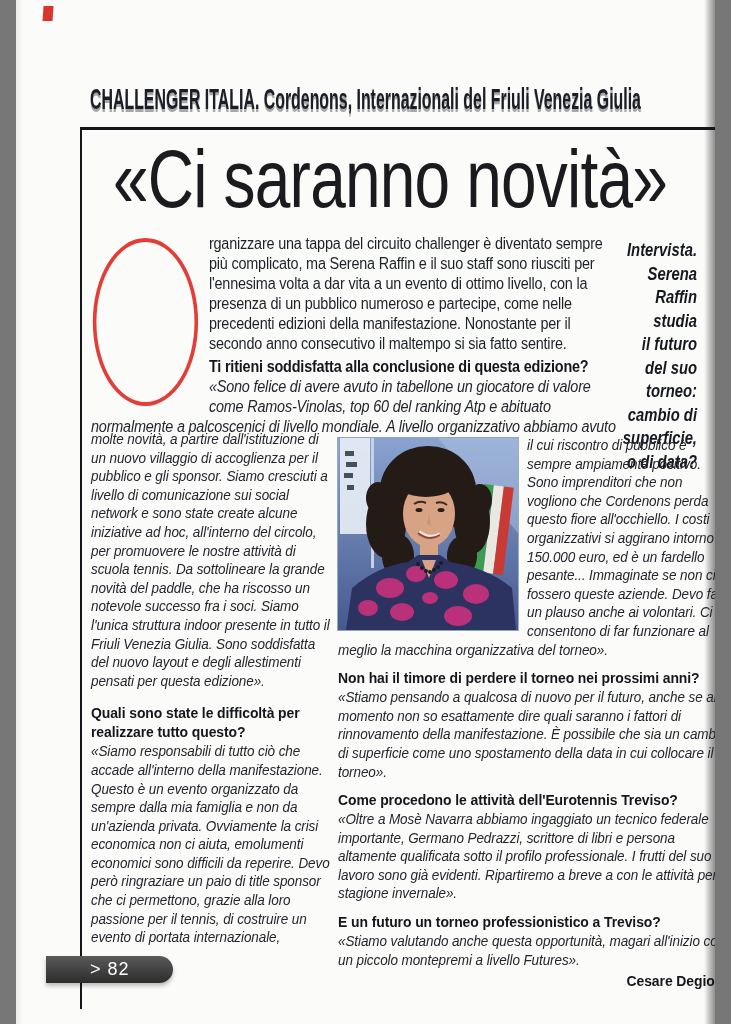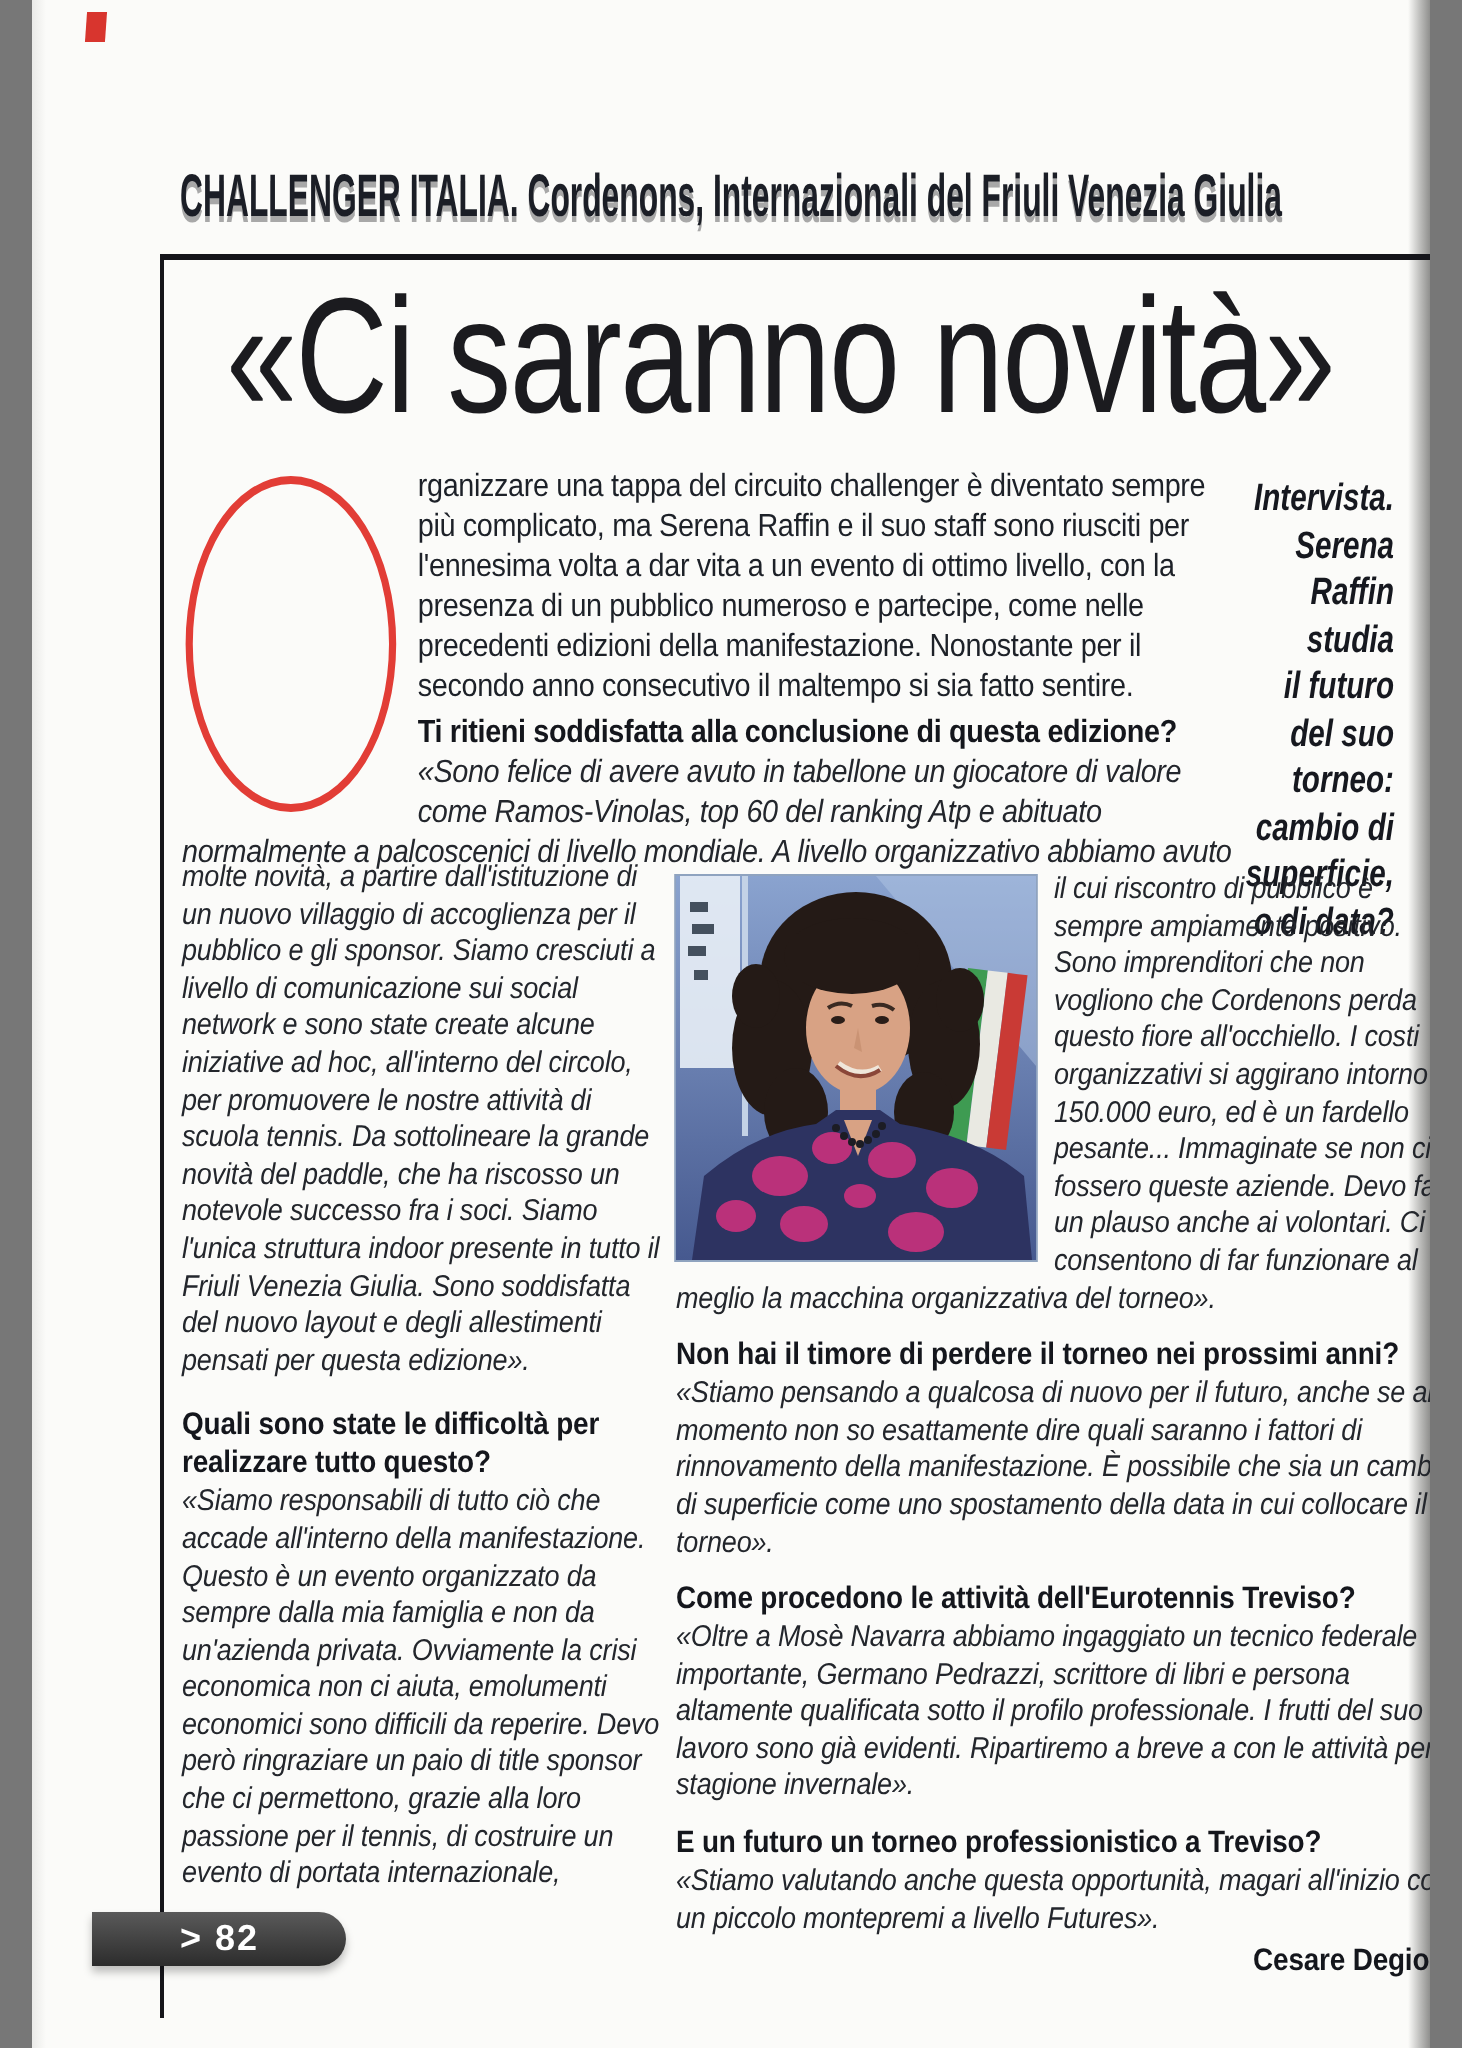--- a/index.html
+++ b/index.html
@@ -44,21 +44,21 @@
   .col-right{position:absolute;left:322px;top:436px;width:438px;
     transform:scaleX(0.9);transform-origin:0 0;
     font-size:15px;line-height:18.6px;letter-spacing:-0.1px;}
   .col-right .q-head{margin-top:9px;margin-bottom:1px;font-size:15.5px;line-height:19px;}
   .photo{float:left;width:200px;height:192px;margin:2px 10px 6px 0;
     outline:1px solid #8fa3bf;}
   .byline{font-weight:bold;font-style:normal;color:#14161c;text-align:right;
     margin-top:3px;font-size:15.5px;}
   .page-badge{position:absolute;left:30px;top:956px;width:127px;height:27px;
     background:linear-gradient(#5a5a5a,#2c2c2c);
-    border-radius:0 14px 14px 0;color:#ffffff;font-weight:bold;
+    border-radius:0 14px 14px 0;color:#ffffff;font-weight:normal;
     font-size:18px;line-height:27px;padding-left:44px;letter-spacing:1px;
     box-shadow:0 3px 4px rgba(0,0,0,0.25);}
 </style>
 </head>
 <body>
 
 <div class="page">
 
   <div class="edge-left"></div>
   <div class="edge-right"></div>

